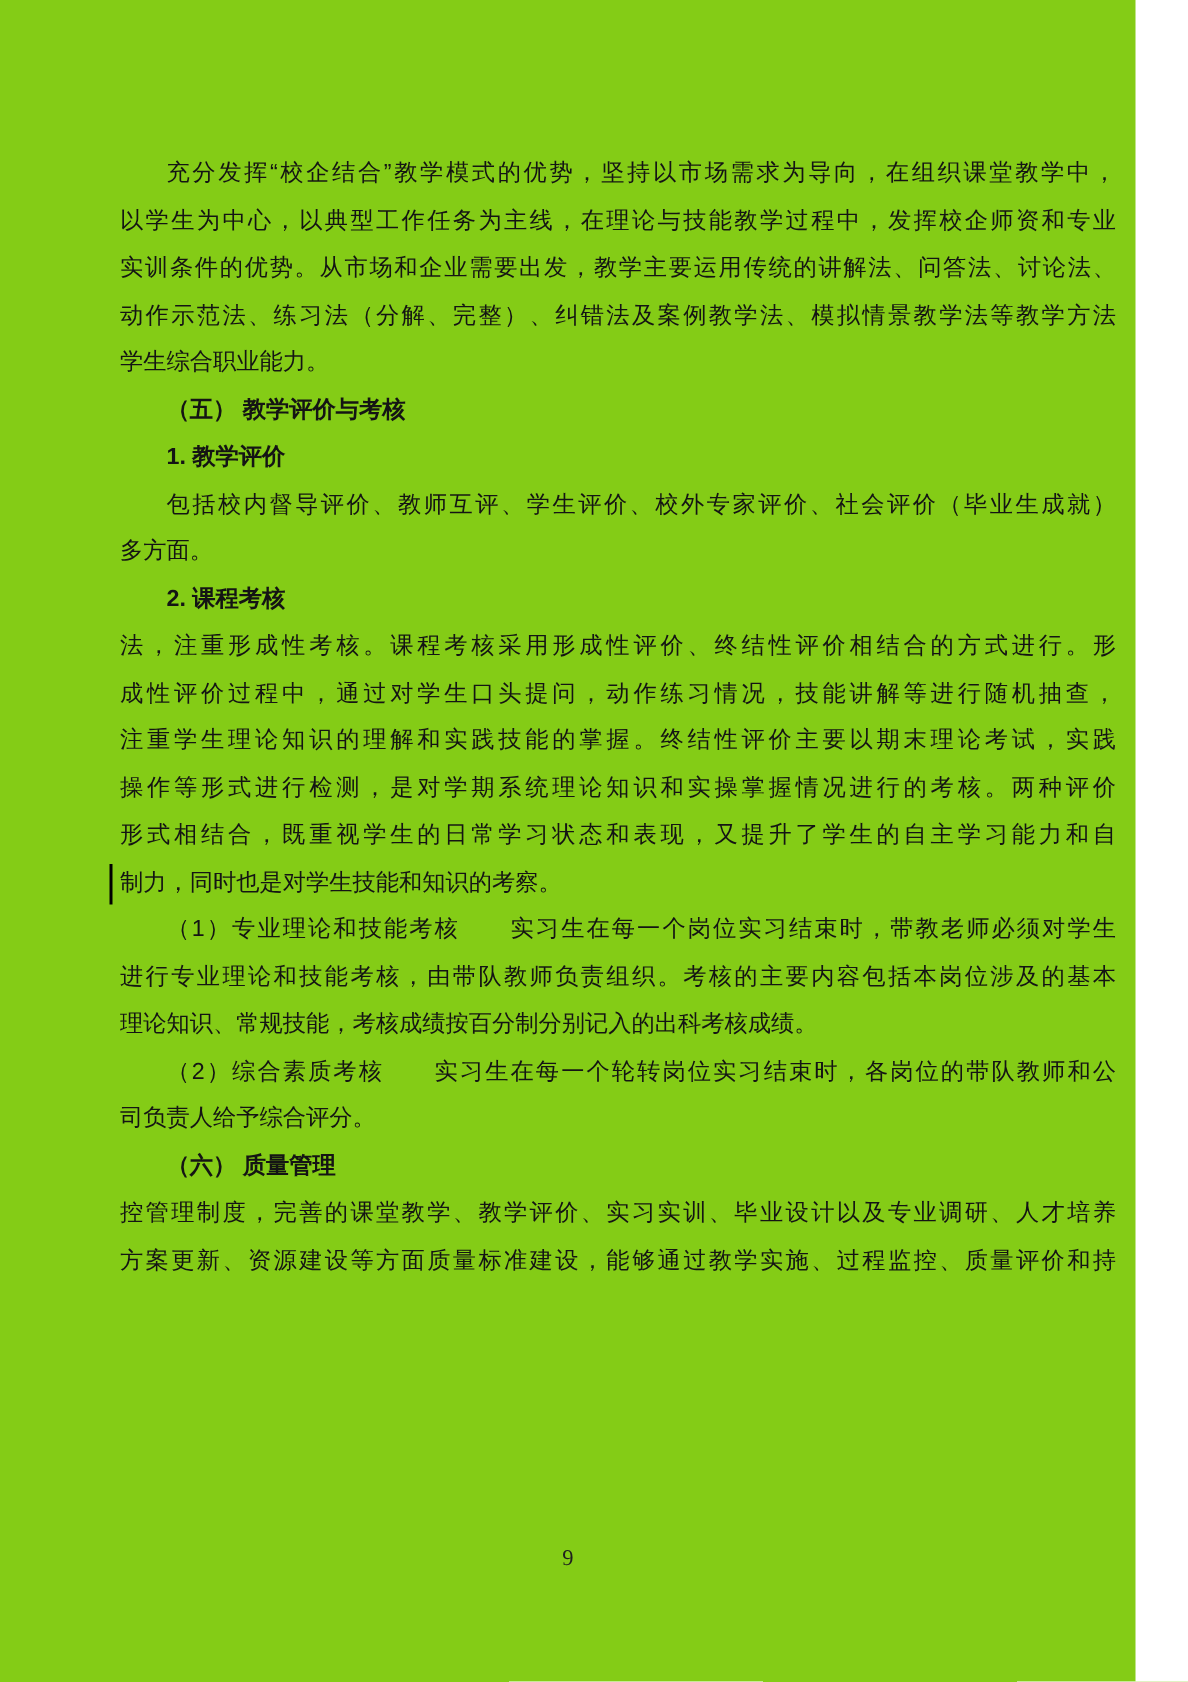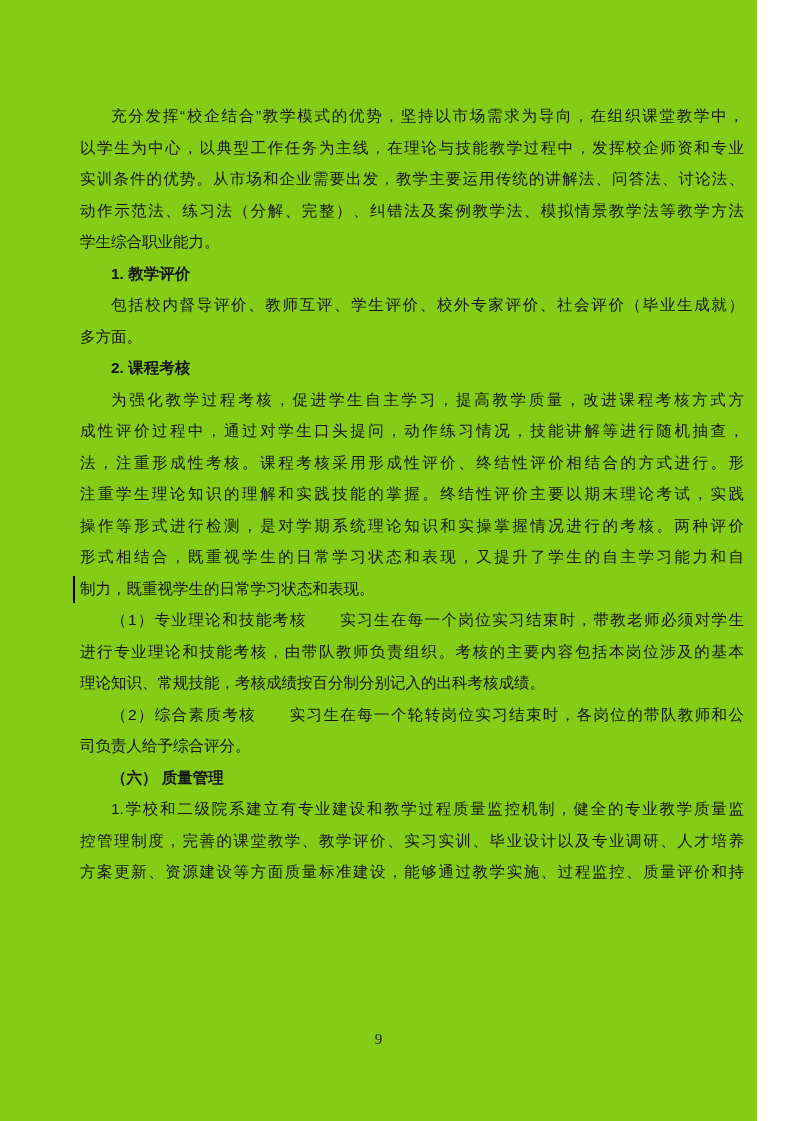--- a/index.html
+++ b/index.html
@@ -52,35 +52,34 @@
 </head>
 <body>
 
 <div class="page">
   <div class="text-block">
       <div class="line indent fill"><span>充分发挥“校企结合”教学模式的优势，坚持以市场需求为导向，在组织课堂教学中，</span></div>
       <div class="line fill"><span>以学生为中心，以典型工作任务为主线，在理论与技能教学过程中，发挥校企师资和专业</span></div>
       <div class="line fill"><span>实训条件的优势。从市场和企业需要出发，教学主要运用传统的讲解法、问答法、讨论法、</span></div>
       <div class="line fill"><span>动作示范法、练习法（分解、完整）、纠错法及案例教学法、模拟情景教学法等教学方法</span></div>
       <div class="line"><span>学生综合职业能力。</span></div>
+      <div class="line bold indent"><span>（五） 教学评价与考核</span></div>
       <div class="line bold indent"><span>1. 教学评价</span></div>
       <div class="line indent fill"><span>包括校内督导评价、教师互评、学生评价、校外专家评价、社会评价（毕业生成就）</span></div>
       <div class="line"><span>多方面。</span></div>
       <div class="line bold indent"><span>2. 课程考核</span></div>
-      <div class="line indent fill"><span>为强化教学过程考核，促进学生自主学习，提高教学质量，改进课程考核方式方</span></div>
+      <div class="line fill"><span>法，注重形成性考核。课程考核采用形成性评价、终结性评价相结合的方式进行。形</span></div>
       <div class="line fill"><span>成性评价过程中，通过对学生口头提问，动作练习情况，技能讲解等进行随机抽查，</span></div>
-      <div class="line fill"><span>法，注重形成性考核。课程考核采用形成性评价、终结性评价相结合的方式进行。形</span></div>
       <div class="line fill"><span>注重学生理论知识的理解和实践技能的掌握。终结性评价主要以期末理论考试，实践</span></div>
       <div class="line fill"><span>操作等形式进行检测，是对学期系统理论知识和实操掌握情况进行的考核。两种评价</span></div>
       <div class="line fill"><span>形式相结合，既重视学生的日常学习状态和表现，又提升了学生的自主学习能力和自</span></div>
-      <div class="line"><span>制力，既重视学生的日常学习状态和表现。</span><div class="change-bar"></div></div>
+      <div class="line"><span>制力，同时也是对学生技能和知识的考察。</span><div class="change-bar"></div></div>
       <div class="line indent fill"><span>（1）专业理论和技能考核　　实习生在每一个岗位实习结束时，带教老师必须对学生</span></div>
       <div class="line fill"><span>进行专业理论和技能考核，由带队教师负责组织。考核的主要内容包括本岗位涉及的基本</span></div>
       <div class="line"><span>理论知识、常规技能，考核成绩按百分制分别记入的出科考核成绩。</span></div>
       <div class="line indent fill"><span>（2）综合素质考核　　实习生在每一个轮转岗位实习结束时，各岗位的带队教师和公</span></div>
       <div class="line"><span>司负责人给予综合评分。</span></div>
       <div class="line bold indent"><span>（六） 质量管理</span></div>
-      <div class="line indent fill"><span>1.学校和二级院系建立有专业建设和教学过程质量监控机制，健全的专业教学质量监</span></div>
       <div class="line fill"><span>控管理制度，完善的课堂教学、教学评价、实习实训、毕业设计以及专业调研、人才培养</span></div>
       <div class="line fill"><span>方案更新、资源建设等方面质量标准建设，能够通过教学实施、过程监控、质量评价和持</span></div>
     </div>
   <div class="page-number">9</div>
 </div>
 
 </body></html>

